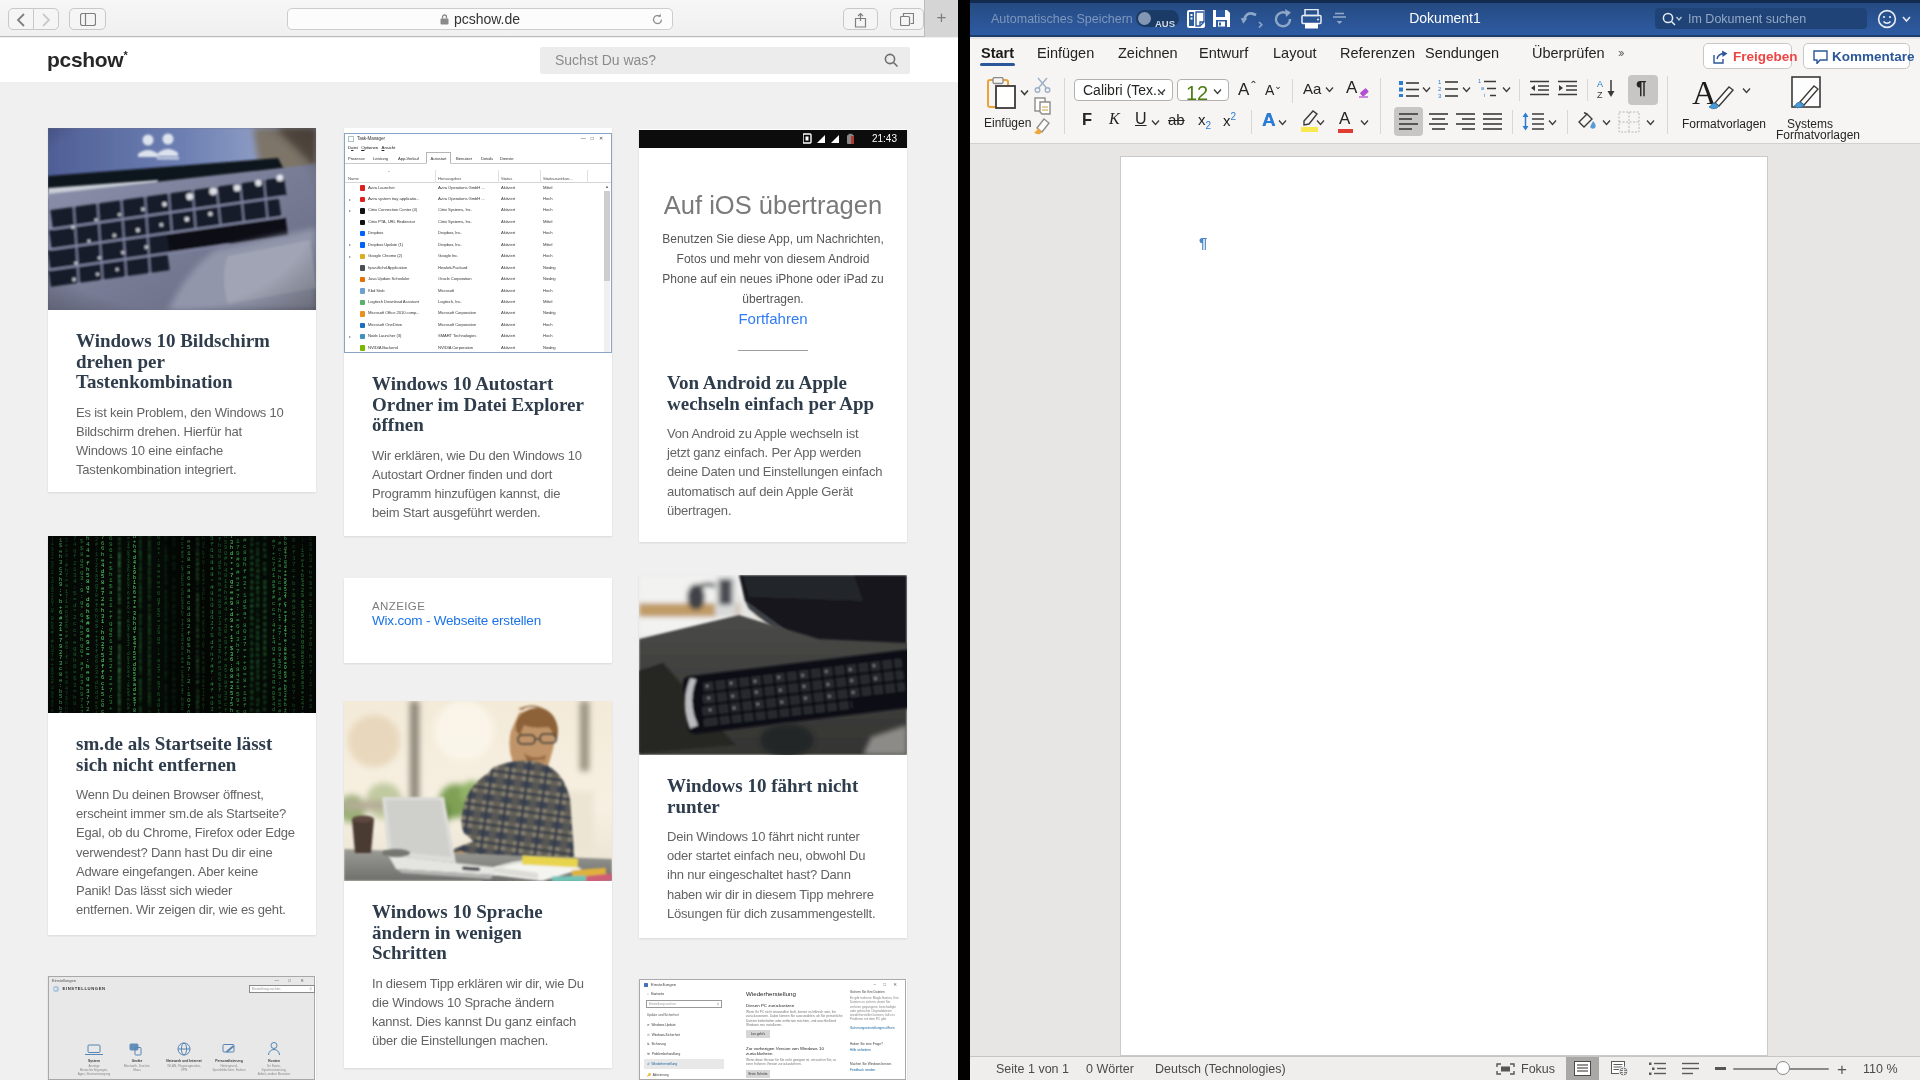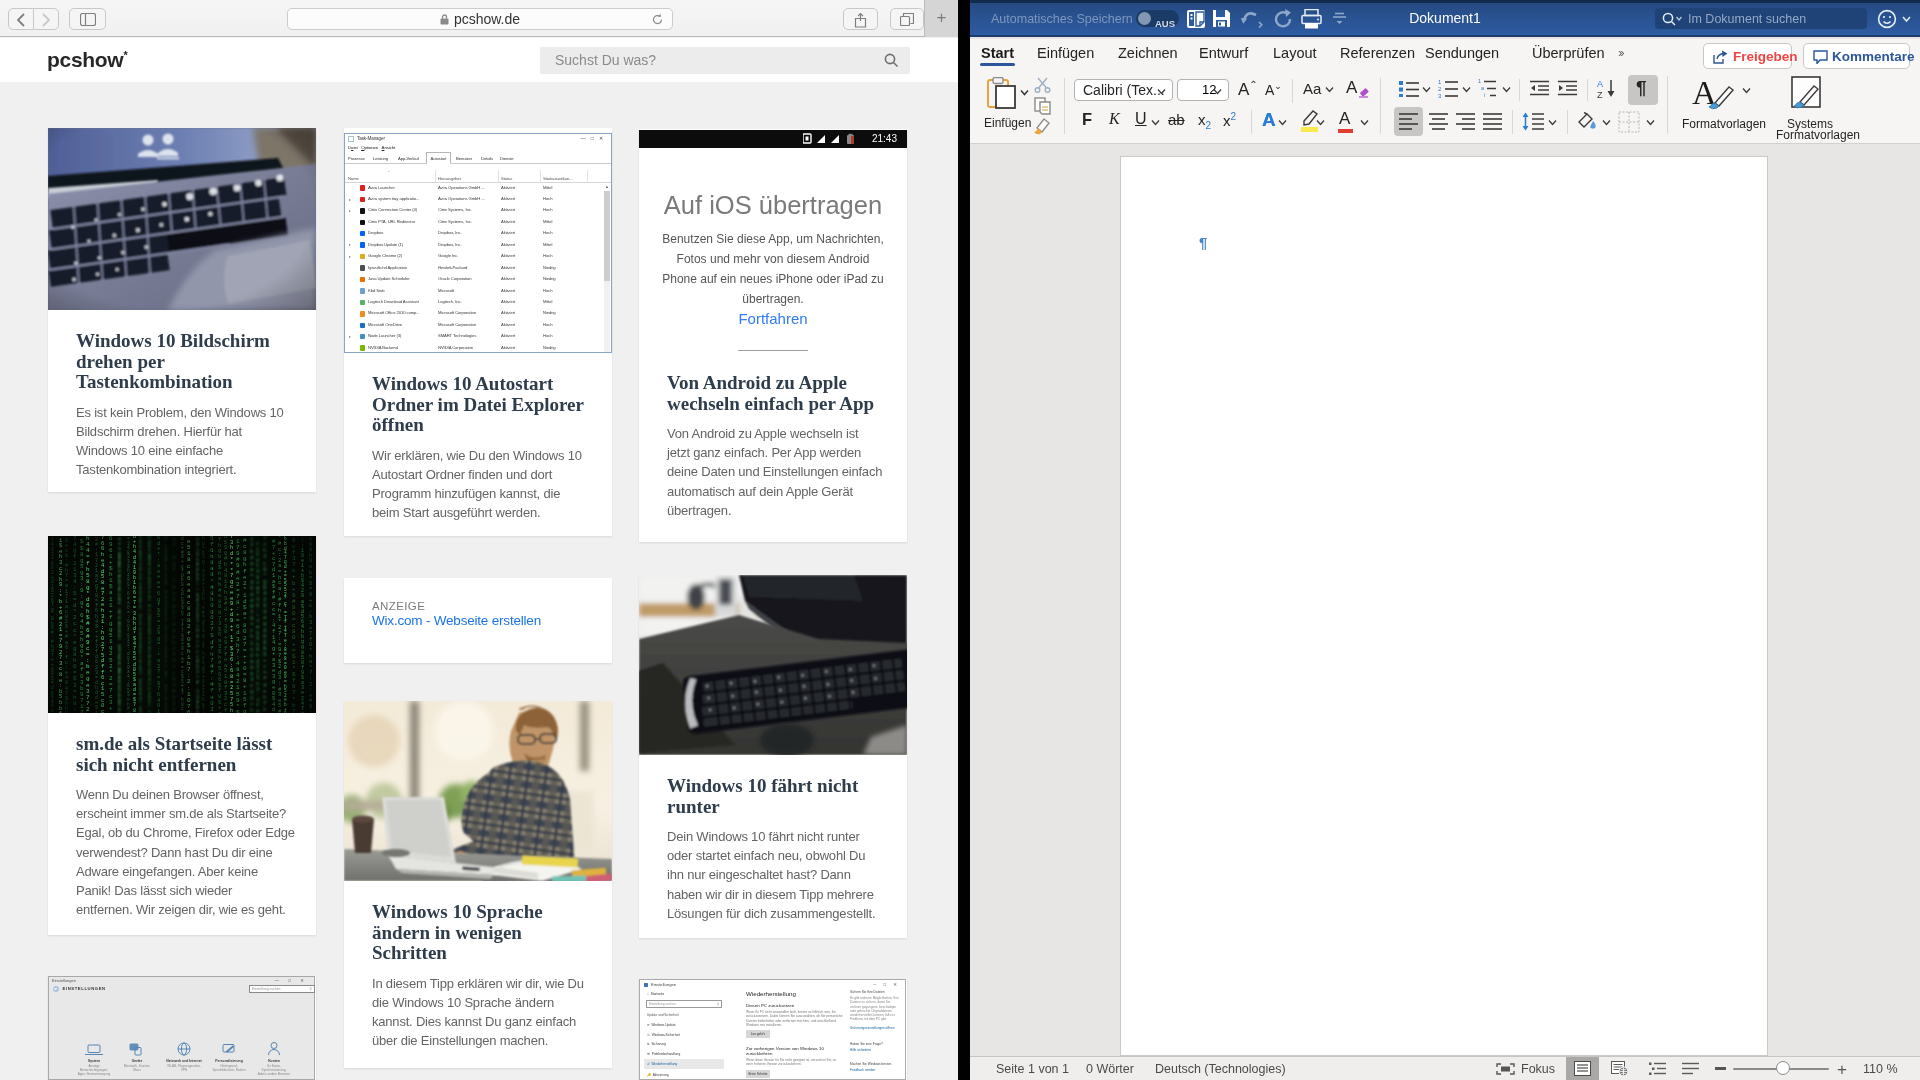--- a/index.html
+++ b/index.html
@@ -820,21 +820,21 @@
         </svg>
       <div style="position:absolute;left:94px;top:5px;width:1px;height:56px;background:#d8d7d5;"></div>
 
       <div style="position:absolute;left:104px;top:6px;width:99px;height:22px;background:#fff;border:1px solid #b4b2b0;border-radius:4px;">
         <span style="position:absolute;left:8px;top:2px;font-size:14px;color:#252423;">Calibri (Tex...</span>
         <svg style="position:absolute;right:6px;top:8px;" width="9" height="7" viewBox="0 0 9 7">
             <path d="M1 1.5 L4.5 5.5 L8 1.5" fill="none" stroke="#3b3a39" stroke-width="1.3"></path>
           </svg>
       </div>
       <div style="position:absolute;left:207px;top:6px;width:52px;height:22px;background:#fff;border:1px solid #b4b2b0;border-radius:4px;">
-        <span style="position:absolute;left:24px;top:2px;font-size:13px;color:#000000;">12</span>
+        <span style="position:absolute;left:8px;top:2px;font-size:20px;color:#4d7c0f;">12</span>
         <svg style="position:absolute;right:6px;top:8px;" width="9" height="7" viewBox="0 0 9 7">
             <path d="M1 1.5 L4.5 5.5 L8 1.5" fill="none" stroke="#3b3a39" stroke-width="1.3"></path>
           </svg>
       </div>
       <div style="position:absolute;left:268px;top:6px;font-size:17px;color:#252423;">A<span style="font-size:10px;vertical-align:7px;">⌃</span></div>
       <div style="position:absolute;left:295px;top:8px;font-size:14px;color:#252423;">A<span style="font-size:9px;vertical-align:6px;">⌄</span></div>
       <div style="position:absolute;left:322px;top:6px;width:1px;height:24px;background:#d8d7d5;"></div>
       <div style="position:absolute;left:333px;top:7px;font-size:15px;color:#252423;">Aa</div>
       <svg style="position:absolute;left:355px;top:13px;" width="9" height="7" viewBox="0 0 9 7">
           <path d="M1 1.5 L4.5 5.5 L8 1.5" fill="none" stroke="#3b3a39" stroke-width="1.3"></path>

